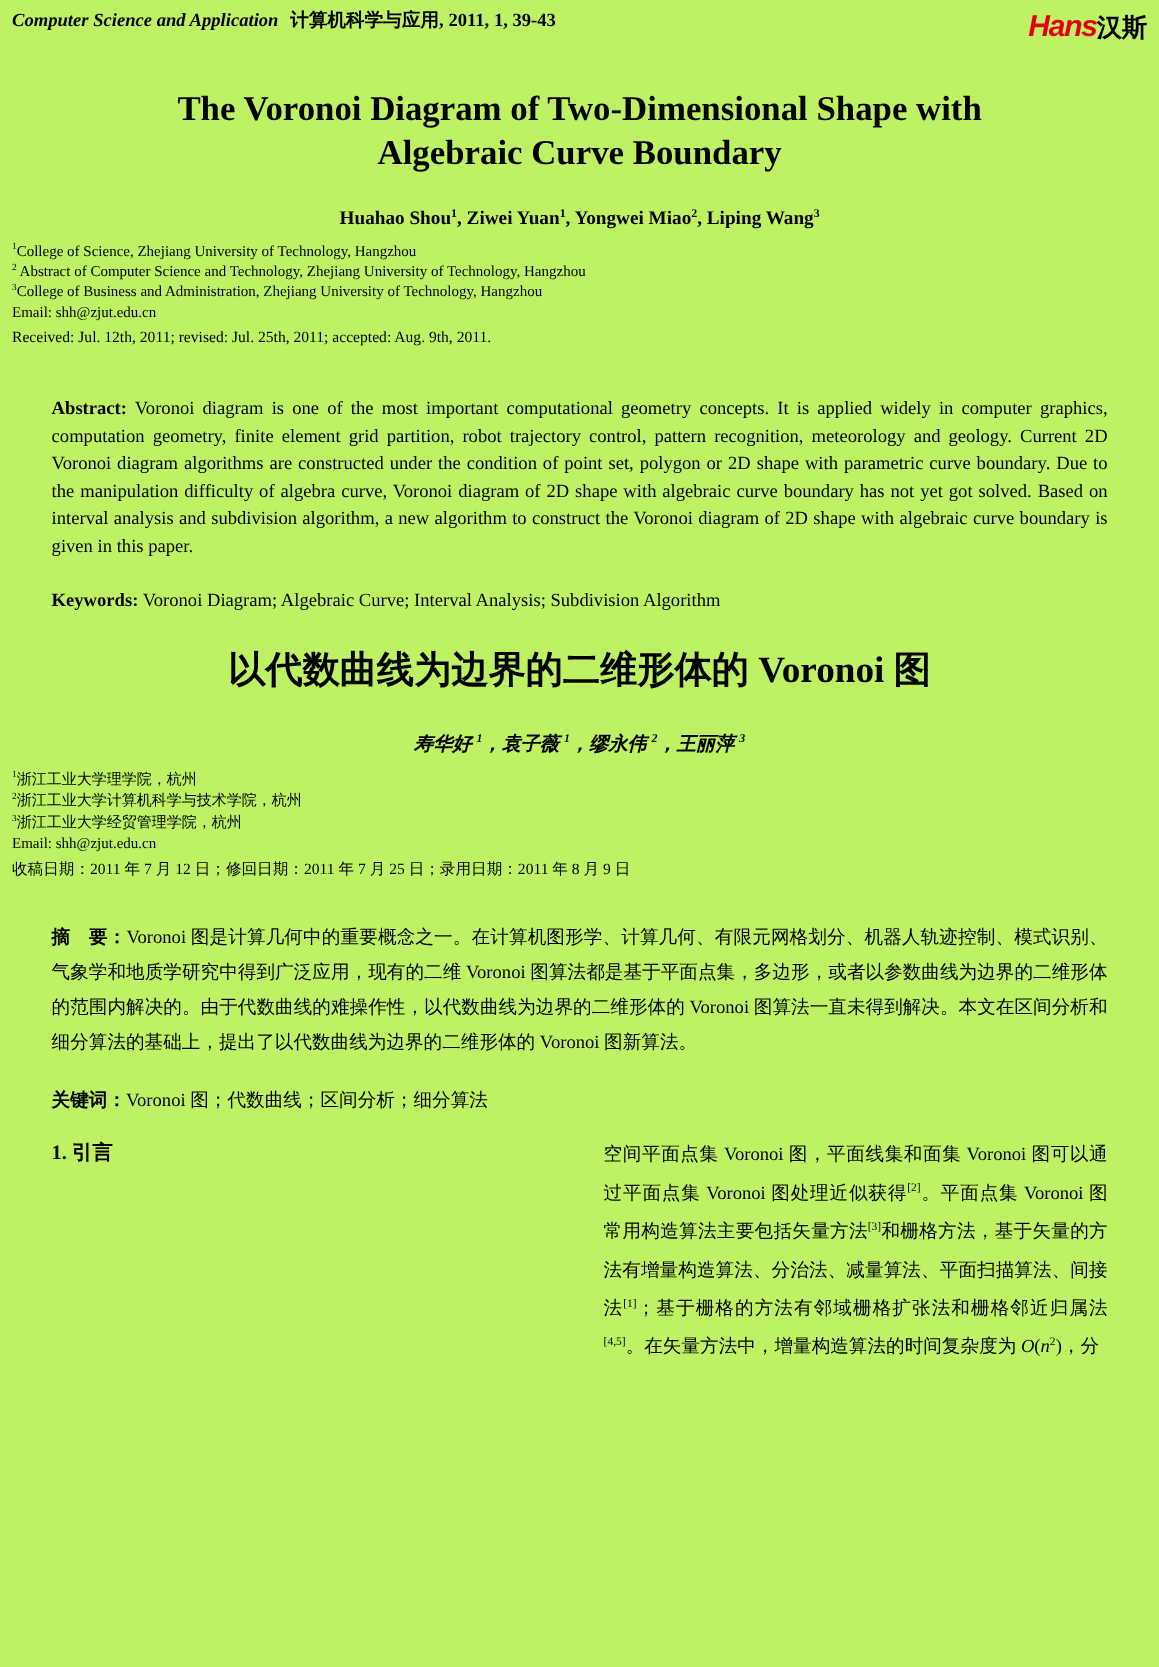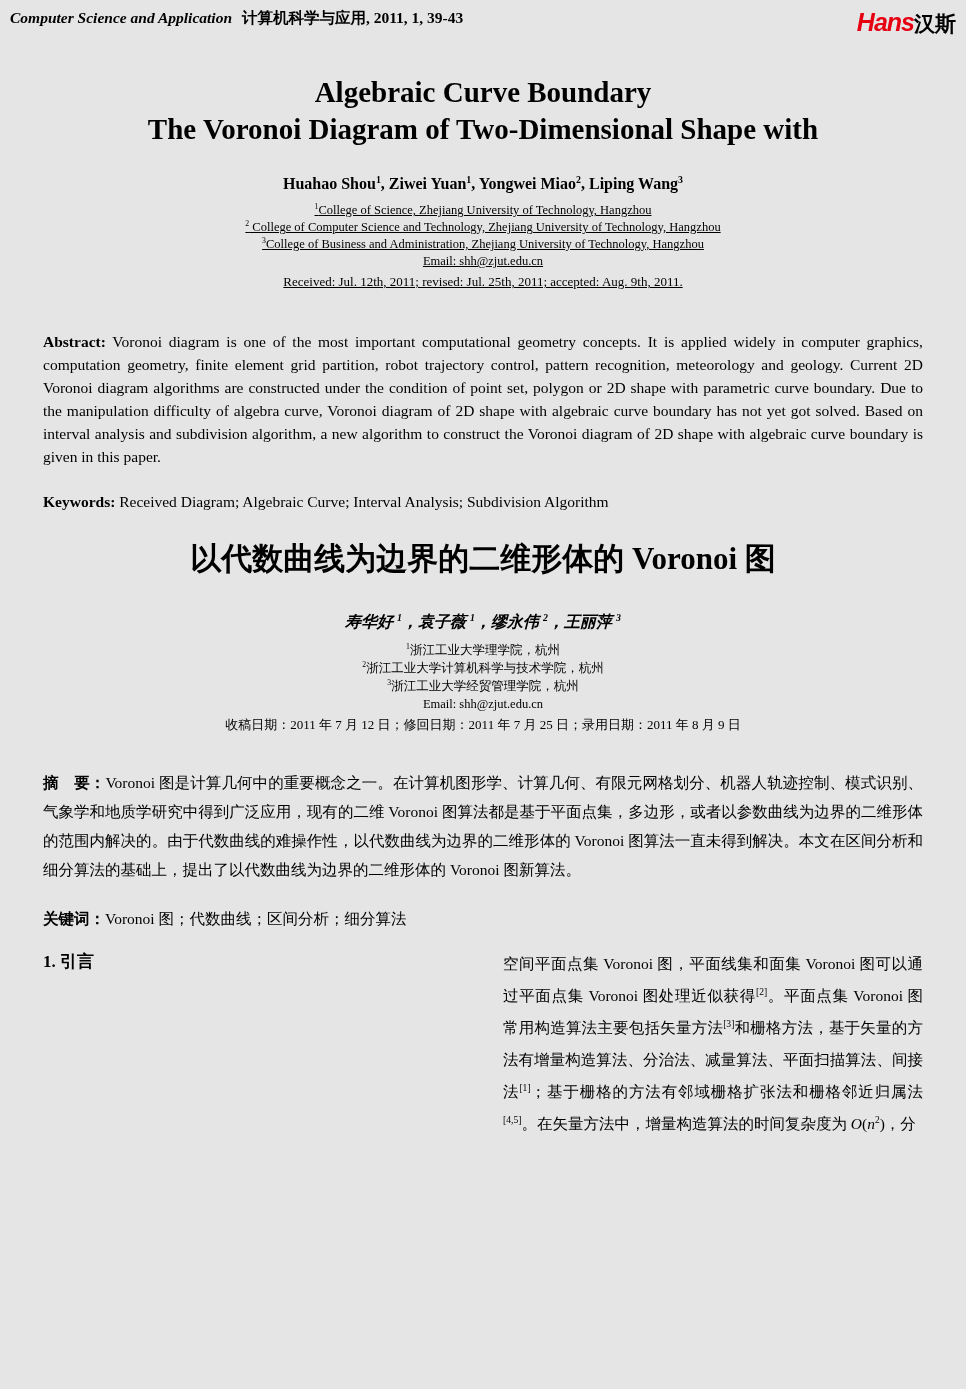--- a/index.html
+++ b/index.html
@@ -1,49 +1,49 @@
 <!DOCTYPE html>
 <html><head>
 <meta charset="utf-8">
 <style>
   html,body { margin:0; padding:0; background:#ffffff; }
   body { font-family:"Liberation Serif","DejaVu Serif",serif; color:#000; }
   .page {
     position:relative; width:966px; height:1389px; margin:0 auto;
-    background:#e5e5e5; box-sizing:border-box; padding:8px 10px 0; overflow:hidden;
+    background:#bef264; box-sizing:border-box; padding:8px 10px 0; overflow:hidden;
   }
   sup { font-size:62%; vertical-align:super; line-height:0; }
 
   
   .header { display:flex; justify-content:space-between; align-items:flex-start; }
   .header-line1 { font-size:15.5px; font-weight:bold; line-height:20px; }
   .journal-en { font-style:italic; }
   .journal-cn { margin-left:6px; }
   .header-line2 { font-size:13.5px; line-height:18px; margin-top:3px; }
   .doi-link { text-decoration:underline; color:#000; }
   .published { margin-left:14px; }
   .logo { white-space:nowrap; font-family:"Liberation Sans","DejaVu Sans",sans-serif; font-weight:bold; }
   .logo-en { color:#e60012; font-size:25px; font-style:italic; letter-spacing:-1px; }
   .logo-cn { color:#000; font-size:21px; }
 
   
   .title { margin-top:36px; text-align:center; font-size:29px; font-weight:bold; line-height:37px; }
   .authors { margin-top:26px; text-align:center; font-size:16px; font-weight:bold; line-height:20px; }
-  .affils { margin-top:8px; text-align:center; font-size:12.5px; line-height:17px;text-decoration:underline; }
+  .affils { margin-top:8px; text-align:left; font-size:12.5px; line-height:17px; }
   .received-line { font-size:13px; margin-top:3px; }
 
   
   .abstract { margin:40px 33px 0; font-size:15.5px; line-height:23px; text-align:justify; }
   .bold { font-weight:bold; }
   .keywords { margin:24px 33px 0; font-size:15.5px; line-height:20px; }
 
   
   .cn-title { margin-top:27px; text-align:center; font-size:31px; font-weight:bold; line-height:40px; }
   .cn-authors { margin-top:32px; text-align:center; font-size:16px; font-weight:bold; font-style:italic; line-height:22px; }
-  .cn-affils { margin-top:8px; text-align:center; font-size:12.5px; line-height:18px; }
+  .cn-affils { margin-top:8px; text-align:left; font-size:12.5px; line-height:18px; }
   .cn-dates { font-size:13px; margin-top:3px; }
   .cn-abstract { margin:34px 33px 0; font-size:15.5px; line-height:29px; text-align:justify; }
   .cn-keywords { margin:24px 33px 0; font-size:15.5px; line-height:22px; }
 
   
   .section { margin:18px 33px 0; display:flex; gap:40px; }
   .col { width:425px; font-size:15.5px; line-height:32px; text-align:justify; }
   .sec-heading { font-size:17px; font-weight:bold; line-height:24px; margin:2px 0 12px; }
   .col p { margin:0; }
   .indent { text-indent:2em; }
@@ -68,42 +68,42 @@
         <span class="journal-en">Computer Science and Application</span>
         <span class="journal-cn">计算机科学与应用, 2011, 1, 39-43</span>
       </div>
     </div>
     <div class="logo">
       <span class="logo-en">Hans</span><span class="logo-cn">汉斯</span>
     </div>
   </div>
 
   <div class="title">
+    <div>The Voronoi Diagram of Two-Dimensional Shape with</div>
     <div>Algebraic Curve Boundary</div>
-    <div>The Voronoi Diagram of Two-Dimensional Shape with</div>
   </div>
 
   <div class="authors">
     <span>Huahao Shou</span><sup>1</sup><span>, Ziwei Yuan</span><sup>1</sup><span>, Yongwei Miao</span><sup>2</sup><span>, Liping Wang</span><sup>3</sup>
   </div>
 
   <div class="affils">
     <div><sup>1</sup><span>College of Science, Zhejiang University of Technology, Hangzhou</span></div>
-    <div><sup>2</sup><span> College of Computer Science and Technology, Zhejiang University of Technology, Hangzhou</span></div>
+    <div><sup>2</sup><span> Abstract of Computer Science and Technology, Zhejiang University of Technology, Hangzhou</span></div>
     <div><sup>3</sup><span>College of Business and Administration, Zhejiang University of Technology, Hangzhou</span></div>
     <div>Email: shh@zjut.edu.cn</div>
     <div class="received-line">Received: Jul. 12th, 2011; revised: Jul. 25th, 2011; accepted: Aug. 9th, 2011.</div>
   </div>
 
   <div class="abstract">
     <span class="bold">Abstract:</span><span> Voronoi diagram is one of the most important computational geometry concepts. It is applied widely in computer graphics, computation geometry, finite element grid partition, robot trajectory control, pattern recognition, meteorology and geology. Current 2D Voronoi diagram algorithms are constructed under the condition of point set, polygon or 2D shape with parametric curve boundary. Due to the manipulation difficulty of algebra curve, Voronoi diagram of 2D shape with algebraic curve boundary has not yet got solved. Based on interval analysis and subdivision algorithm, a new algorithm to construct the Voronoi diagram of 2D shape with algebraic curve boundary is given in this paper.</span>
   </div>
 
   <div class="keywords">
-    <span class="bold">Keywords:</span><span> Received Diagram; Algebraic Curve; Interval Analysis; Subdivision Algorithm</span>
+    <span class="bold">Keywords:</span><span> Voronoi Diagram; Algebraic Curve; Interval Analysis; Subdivision Algorithm</span>
   </div>
 
   <div class="cn-title">以代数曲线为边界的二维形体的 Voronoi 图</div>
 
   <div class="cn-authors">
     <span>寿华好 </span><sup>1</sup><span>，袁子薇 </span><sup>1</sup><span>，缪永伟 </span><sup>2</sup><span>，王丽萍 </span><sup>3</sup>
   </div>
 
   <div class="cn-affils">
     <div><sup>1</sup><span>浙江工业大学理学院，杭州</span></div>

